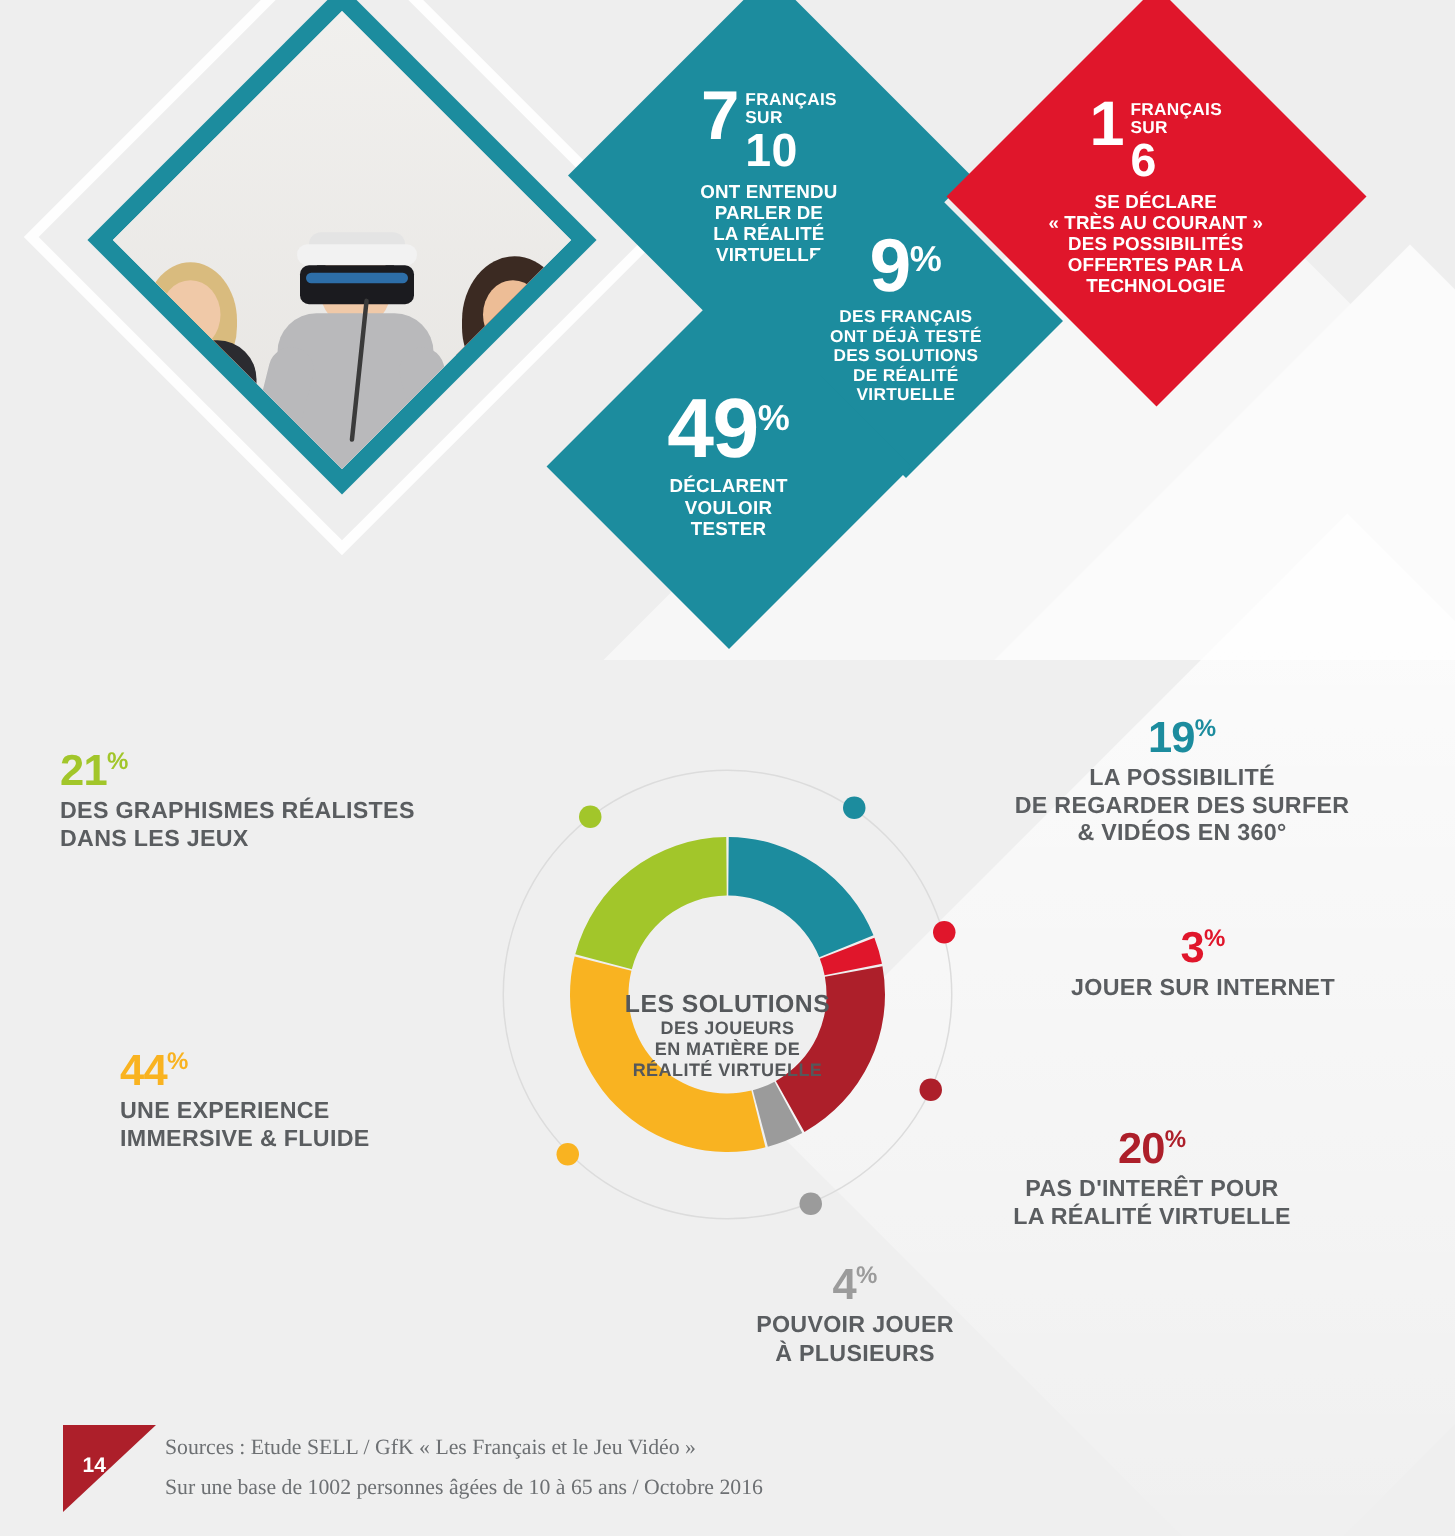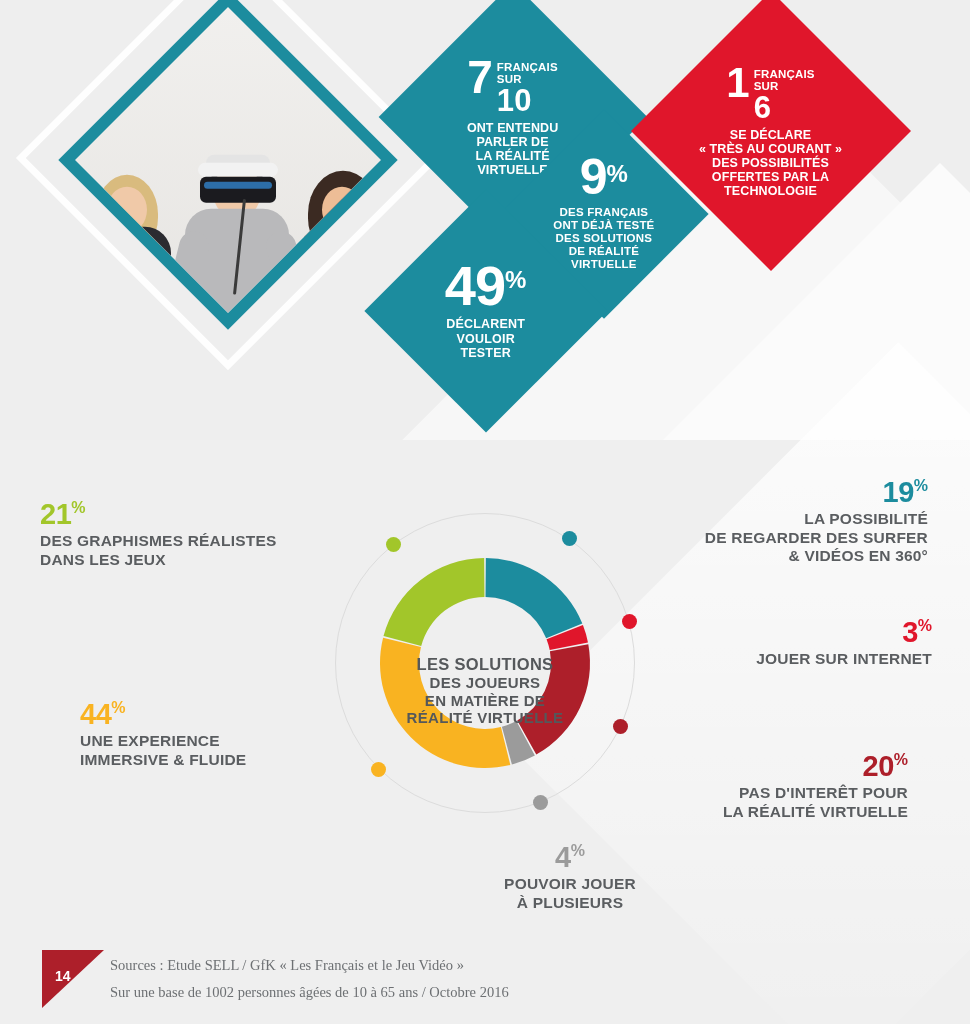--- a/index.html
+++ b/index.html
@@ -138,30 +138,30 @@
   }
   .donut-svg{position:absolute;left:32px;top:45px;}
   .donut-center{
     position:absolute;left:50%;top:196px;transform:translate(-50%,-50%);
     width:200px;text-align:center;
     color:#55585b;font-weight:bold;
     font-family:"Liberation Sans",sans-serif;
     line-height:1.16;
   }
   .dc-l1{font-size:16.5px;letter-spacing:.3px;}
-  .dc-l2{font-size:15px;letter-spacing:.3px;}
+  .dc-l2{font-size:12px;letter-spacing:.3px;}
 
   .dot{position:absolute;width:15px;height:15px;border-radius:50%;}
 
   
   .lab{position:absolute;font-family:"Liberation Sans",sans-serif;}
   .lab .pct{font-weight:bold;font-size:29px;line-height:1;letter-spacing:-.5px;}
   .lab .pct .s{font-size:16px;vertical-align:super;letter-spacing:0;}
   .lab .txt{font-weight:bold;font-size:15.5px;line-height:1.2;color:#5a5d60;margin-top:3px;letter-spacing:.2px;}
-  .lab.right{text-align:right;}
+  .lab.right{text-align:center;}
   .lab.left{text-align:left;}
   .lab.center{text-align:center;}
 
   #label-21{left:40px;top:500px;width:265px;}
   #label-33{left:80px;top:700px;width:235px;}
   #label-19{left:648px;top:478px;width:280px;}
   #label-3 {left:672px;top:618px;width:260px;}
   #label-20{left:628px;top:752px;width:280px;}
   #label-4 {left:470px;top:843px;width:200px;}
 

